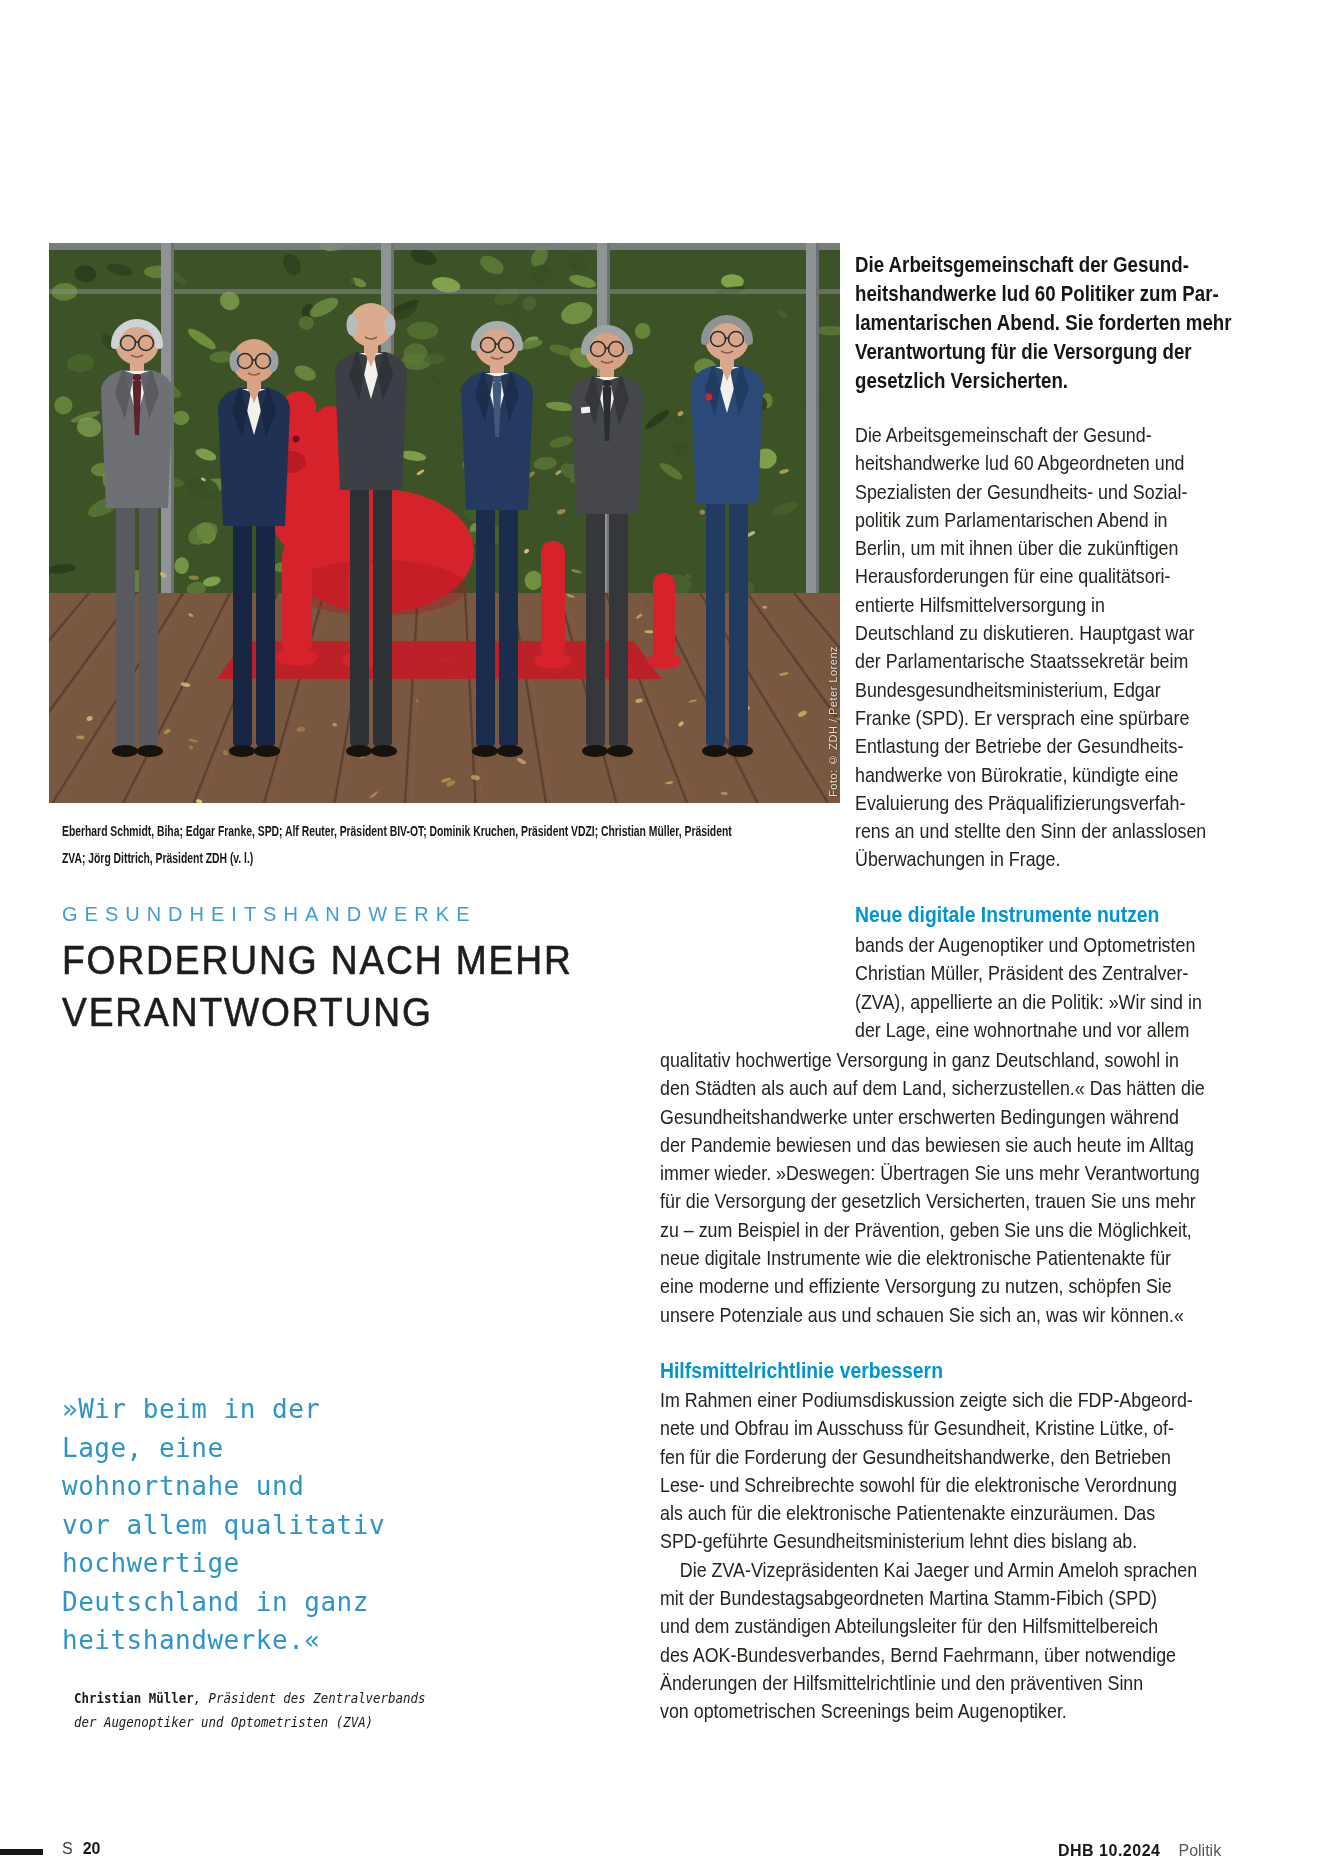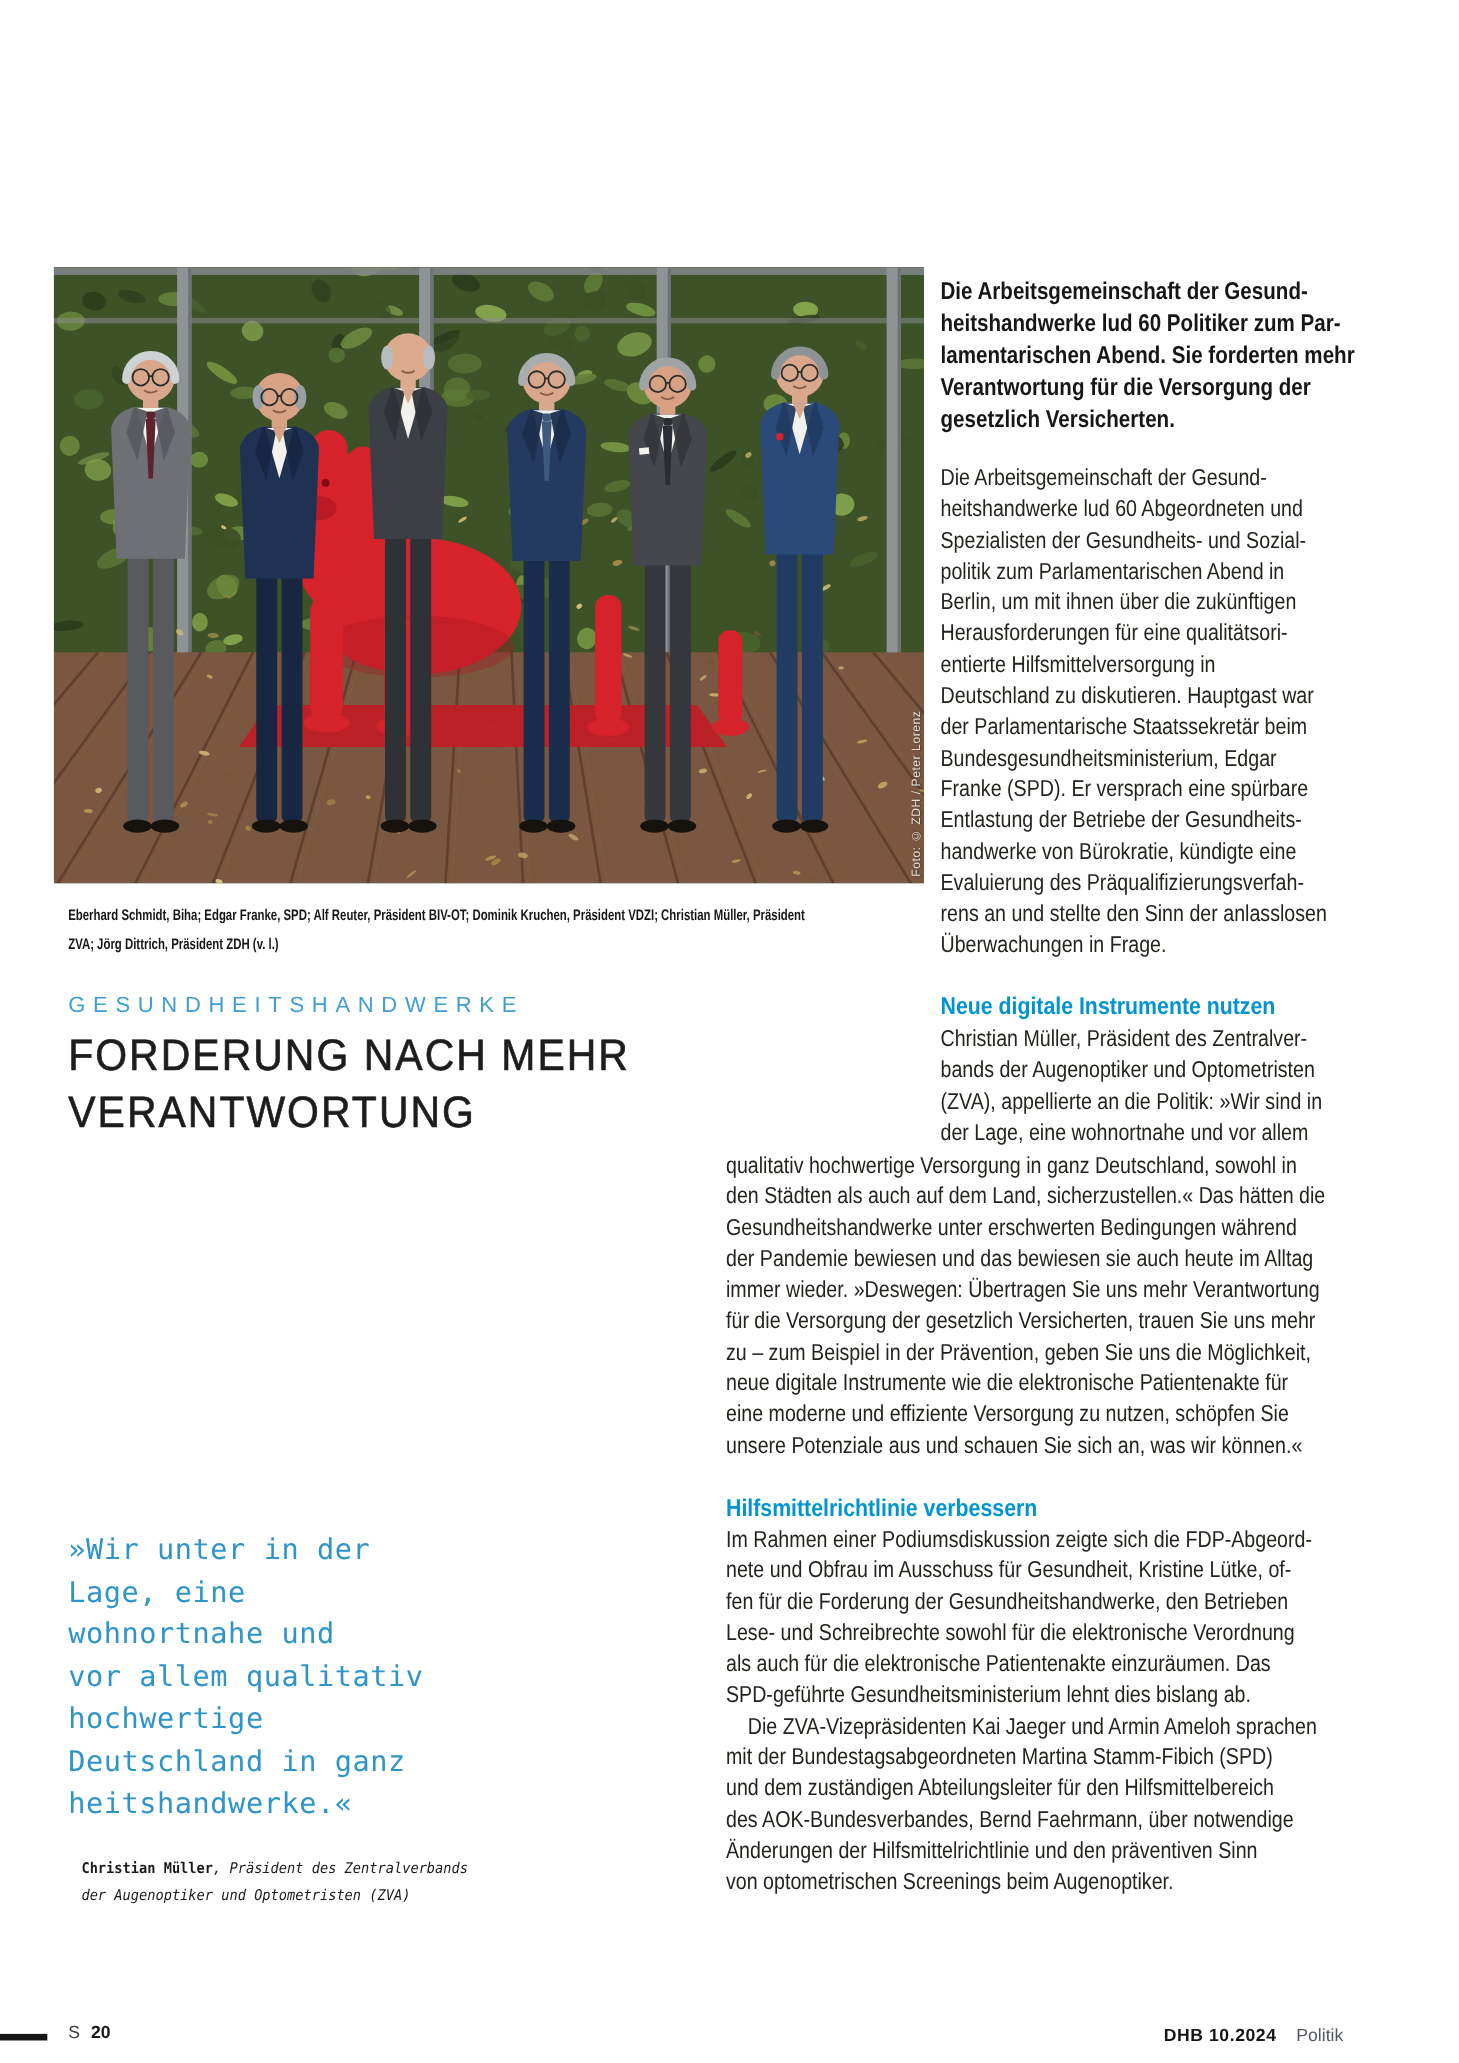--- a/index.html
+++ b/index.html
@@ -542,22 +542,22 @@
       <div class="ln"><span class="cx">Bundesgesundheitsministerium, Edgar</span></div>
       <div class="ln"><span class="cx">Franke (SPD). Er versprach eine spürbare</span></div>
       <div class="ln"><span class="cx">Entlastung der Betriebe der Gesundheits-</span></div>
       <div class="ln"><span class="cx">handwerke von Bürokratie, kündigte eine</span></div>
       <div class="ln"><span class="cx">Evaluierung des Präqualifizierungsverfah-</span></div>
       <div class="ln"><span class="cx">rens an und stellte den Sinn der anlasslosen</span></div>
       <div class="ln"><span class="cx">Überwachungen in Frage.</span></div>
     </div>
   <div class="sub1">Neue digitale Instrumente nutzen</div>
   <div class="rp2 t-body">
+      <div class="ln"><span class="cx">bands der Augenoptiker und Optometristen</span></div>
       <div class="ln"><span class="cx">Christian Müller, Präsident des Zentralver-</span></div>
-      <div class="ln"><span class="cx">bands der Augenoptiker und Optometristen</span></div>
       <div class="ln"><span class="cx">(ZVA), appellierte an die Politik: »Wir sind in</span></div>
       <div class="ln"><span class="cx">der Lage, eine wohnortnahe und vor allem</span></div>
     </div>
 
   <div class="wp1 t-body">
       <div class="ln"><span class="cx">qualitativ hochwertige Versorgung in ganz Deutschland, sowohl in</span></div>
       <div class="ln"><span class="cx">den Städten als auch auf dem Land, sicherzustellen.« Das hätten die</span></div>
       <div class="ln"><span class="cx">Gesundheitshandwerke unter erschwerten Bedingungen während</span></div>
       <div class="ln"><span class="cx">der Pandemie bewiesen und das bewiesen sie auch heute im Alltag</span></div>
       <div class="ln"><span class="cx">immer wieder. »Deswegen: Übertragen Sie uns mehr Verantwortung</span></div>
@@ -577,21 +577,21 @@
       <div class="ln"><span class="cx">SPD-geführte Gesundheitsministerium lehnt dies bislang ab.</span></div>
       <div class="ln"><span class="cx">&nbsp;&nbsp;&nbsp;&nbsp;Die ZVA-Vizepräsidenten Kai Jaeger und Armin Ameloh sprachen</span></div>
       <div class="ln"><span class="cx">mit der Bundestagsabgeordneten Martina Stamm-Fibich (SPD)</span></div>
       <div class="ln"><span class="cx">und dem zuständigen Abteilungsleiter für den Hilfsmittelbereich</span></div>
       <div class="ln"><span class="cx">des AOK-Bundesverbandes, Bernd Faehrmann, über notwendige</span></div>
       <div class="ln"><span class="cx">Änderungen der Hilfsmittelrichtlinie und den präventiven Sinn</span></div>
       <div class="ln"><span class="cx">von optometrischen Screenings beim Augenoptiker.</span></div>
     </div>
 
   <div class="quote">
-      <div class="ln"><span class="cx">»Wir unter in der</span></div>
+      <div class="ln"><span class="cx">»Wir beim in der</span></div>
       <div class="ln"><span class="cx">Lage, eine</span></div>
       <div class="ln"><span class="cx">wohnortnahe und</span></div>
       <div class="ln"><span class="cx">vor allem qualitativ</span></div>
       <div class="ln"><span class="cx">hochwertige</span></div>
       <div class="ln"><span class="cx">Deutschland in ganz</span></div>
       <div class="ln"><span class="cx">heitshandwerke.«</span></div>
     </div>
   <div class="attr">
     <div class="ln"><span class="attr-name">Christian Müller</span><span class="attr-rest">, Präsident des Zentralverbands</span></div>
     <div class="ln attr-rest">der Augenoptiker und Optometristen (ZVA)</div>

